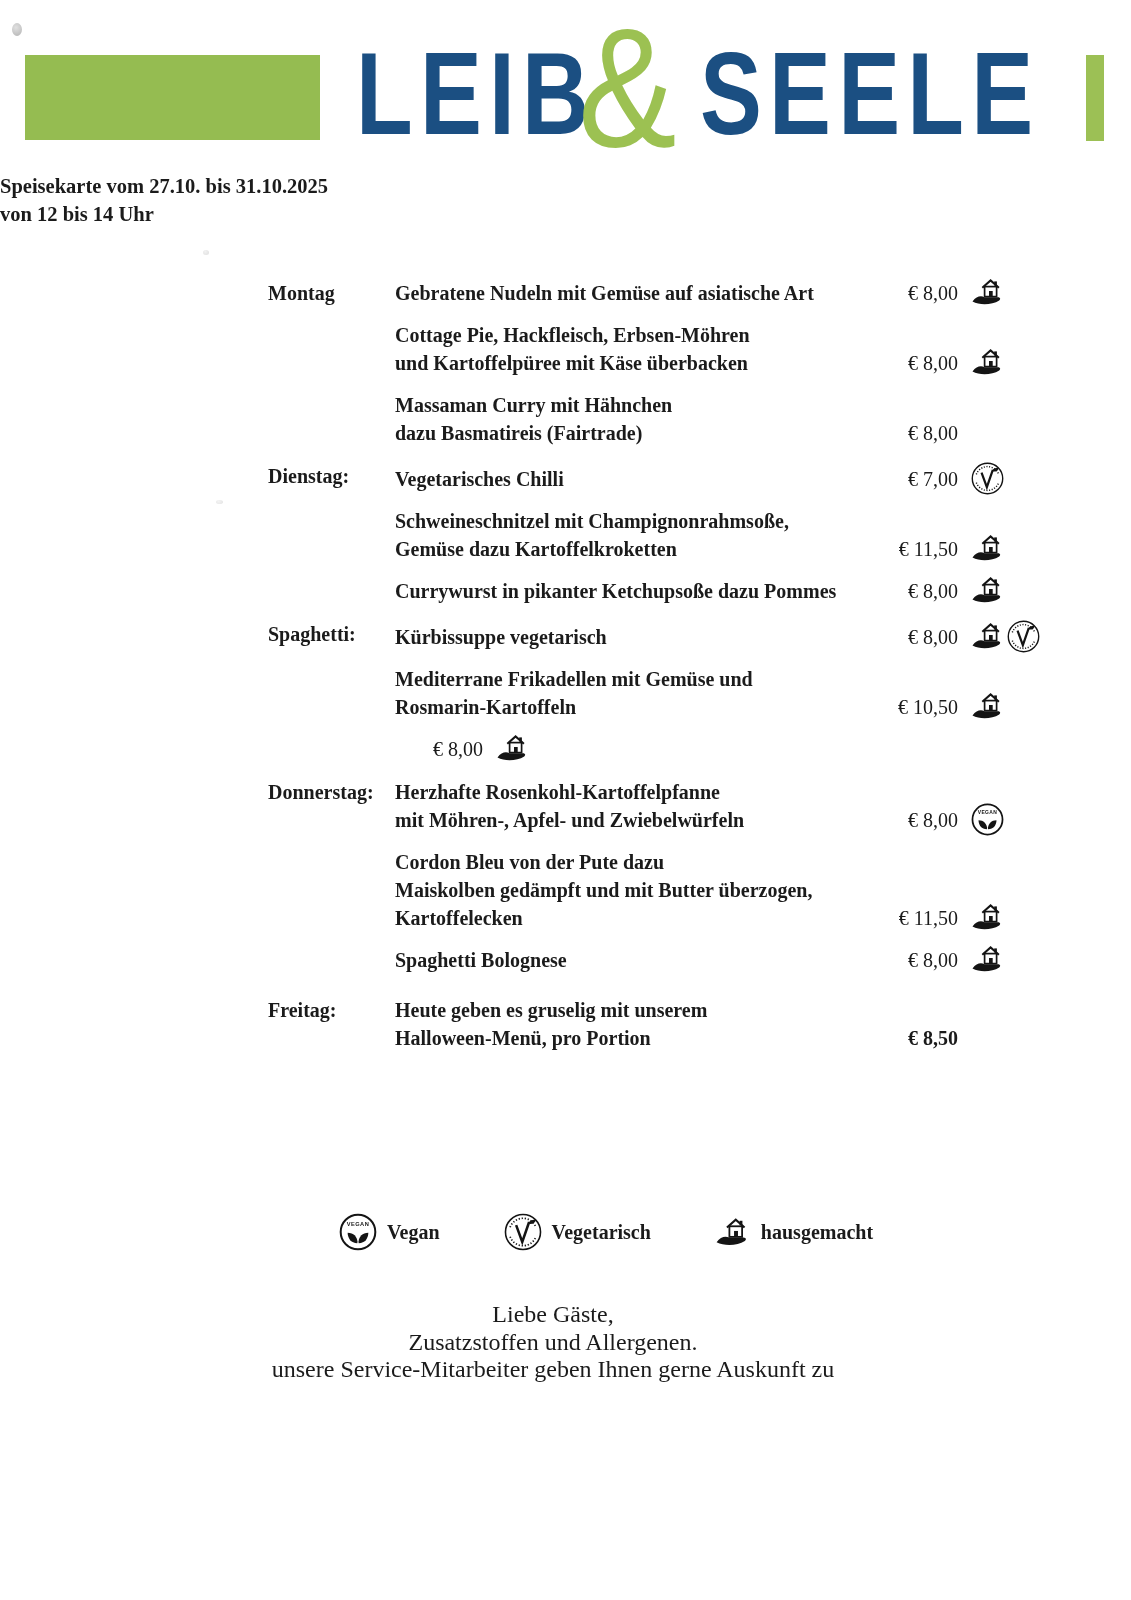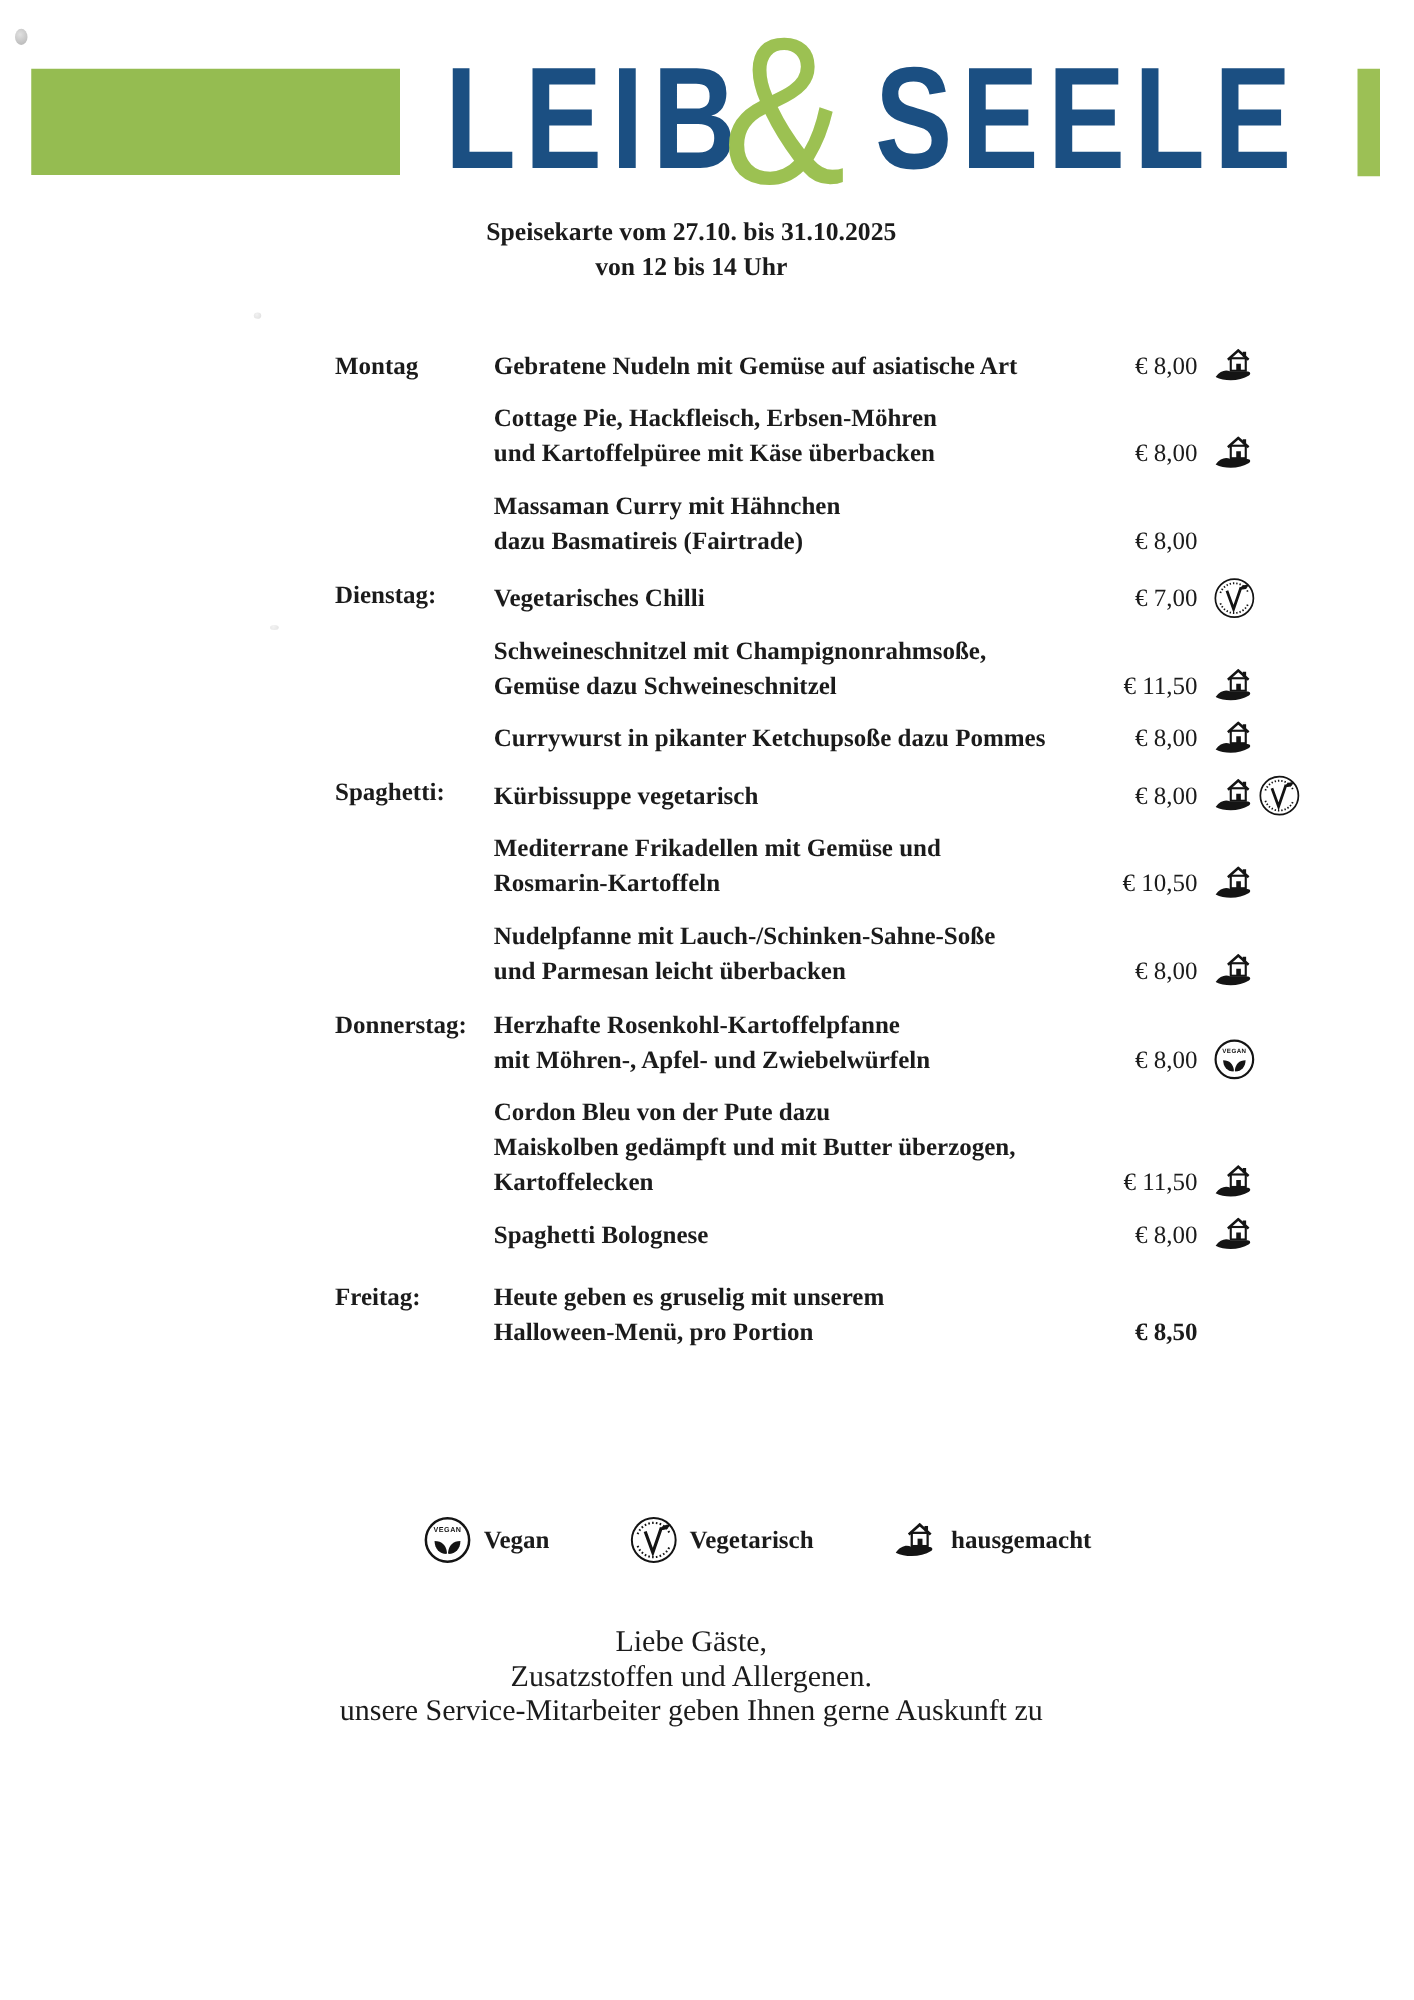--- a/index.html
+++ b/index.html
@@ -23,21 +23,21 @@
   }
   .logo-leib{left:356px;}
   .logo-seele{left:700px;}
   .logo-amp{
     position:absolute;left:578px;top:4px;font-family:"Liberation Sans", sans-serif;
     font-weight:400;font-size:168px;line-height:1;color:#9cc152;
     transform:scaleX(.88);transform-origin:left top;
   }
 
   
-  .doc-title{position:absolute;left:0;top:172px;width:1106px;text-align:center;
+  .doc-title{position:absolute;left:0;top:172px;width:1106px;
     font-weight:700;font-size:20.5px;line-height:28px;}
 
   
   .menu{position:absolute;left:268px;top:279px;width:800px;}
   .menu-section{margin-bottom:15px;}
   .menu-section:last-child{margin-top:22px;}
   .row{display:flex;align-items:flex-end;margin-bottom:14px;font-size:20px;line-height:28px;}
   .cell-day{width:127px;font-weight:700;align-self:flex-start;flex:none;}
   .cell-item{width:475px;flex:none;font-weight:bold;}
   .cell-price{width:88px;flex:none;text-align:right;white-space:nowrap;}
@@ -122,21 +122,21 @@
             <circle cx="18" cy="18" r="16.6" fill="none" stroke="#141414" stroke-width="1.5"></circle>
             <path d="M5.8 13.5 A13 13 0 0 1 30.2 13.5" fill="none" stroke="#141414" stroke-width="1.6" stroke-dasharray="1.2 1.7"></path>
             <path d="M5.8 22.5 A13 13 0 0 0 30.2 22.5" fill="none" stroke="#141414" stroke-width="1.6" stroke-dasharray="1.2 1.7"></path>
             <path d="M11.5 11.5 L17.3 27.5 L23.8 8.5" fill="none" stroke="#141414" stroke-width="2.4"></path>
             <path d="M23 9.3 C25 6.6 28.4 5.9 30.2 6.7 C29.4 9.6 26.4 11 23.4 10.2 Z" fill="#141414"></path>
           </svg>
         </div>
       </div>
       <div class="row">
         <div class="cell-day"></div>
-        <div class="cell-item"><span>Schweineschnitzel mit Champignonrahmsoße,</span><br><span>Gemüse dazu Schweineschnitzel</span></div>
+        <div class="cell-item"><span>Schweineschnitzel mit Champignonrahmsoße,</span><br><span>Gemüse dazu Kartoffelkroketten</span></div>
         <div class="cell-price">€ 11,50</div>
         <div class="cell-icons">
           <svg class="mi mi-hand" viewBox="0 0 34 26">
             <rect x="13.6" y="7.6" width="12" height="10" fill="none" stroke="#141414" stroke-width="1.7"></rect>
             <path d="M11.3 8.8 L19.6 1.4 L27.9 8.8" fill="none" stroke="#141414" stroke-width="2"></path>
             <rect x="23.2" y="2.4" width="2.7" height="4.2" fill="#141414"></rect>
             <rect x="18" y="12" width="3.7" height="5.6" fill="#141414"></rect>
             <path d="M1.5 22.6 C5.2 17.4 9.8 16.4 13.3 18.2 L26.8 18.2 C29.2 18.2 30 20 28.2 21.4 C21 26 9 26.4 1.5 22.6 Z" fill="#141414"></path>
           </svg>
         </div>
@@ -187,21 +187,20 @@
             <rect x="13.6" y="7.6" width="12" height="10" fill="none" stroke="#141414" stroke-width="1.7"></rect>
             <path d="M11.3 8.8 L19.6 1.4 L27.9 8.8" fill="none" stroke="#141414" stroke-width="2"></path>
             <rect x="23.2" y="2.4" width="2.7" height="4.2" fill="#141414"></rect>
             <rect x="18" y="12" width="3.7" height="5.6" fill="#141414"></rect>
             <path d="M1.5 22.6 C5.2 17.4 9.8 16.4 13.3 18.2 L26.8 18.2 C29.2 18.2 30 20 28.2 21.4 C21 26 9 26.4 1.5 22.6 Z" fill="#141414"></path>
           </svg>
         </div>
       </div>
       <div class="row">
         <div class="cell-day"></div>
-        <div class="cell-item"><span>Nudelpfanne mit Lauch-/Schinken-Sahne-Soße</span><br><span>und Parmesan leicht überbacken</span></div>
         <div class="cell-price">€ 8,00</div>
         <div class="cell-icons">
           <svg class="mi mi-hand" viewBox="0 0 34 26">
             <rect x="13.6" y="7.6" width="12" height="10" fill="none" stroke="#141414" stroke-width="1.7"></rect>
             <path d="M11.3 8.8 L19.6 1.4 L27.9 8.8" fill="none" stroke="#141414" stroke-width="2"></path>
             <rect x="23.2" y="2.4" width="2.7" height="4.2" fill="#141414"></rect>
             <rect x="18" y="12" width="3.7" height="5.6" fill="#141414"></rect>
             <path d="M1.5 22.6 C5.2 17.4 9.8 16.4 13.3 18.2 L26.8 18.2 C29.2 18.2 30 20 28.2 21.4 C21 26 9 26.4 1.5 22.6 Z" fill="#141414"></path>
           </svg>
         </div>

